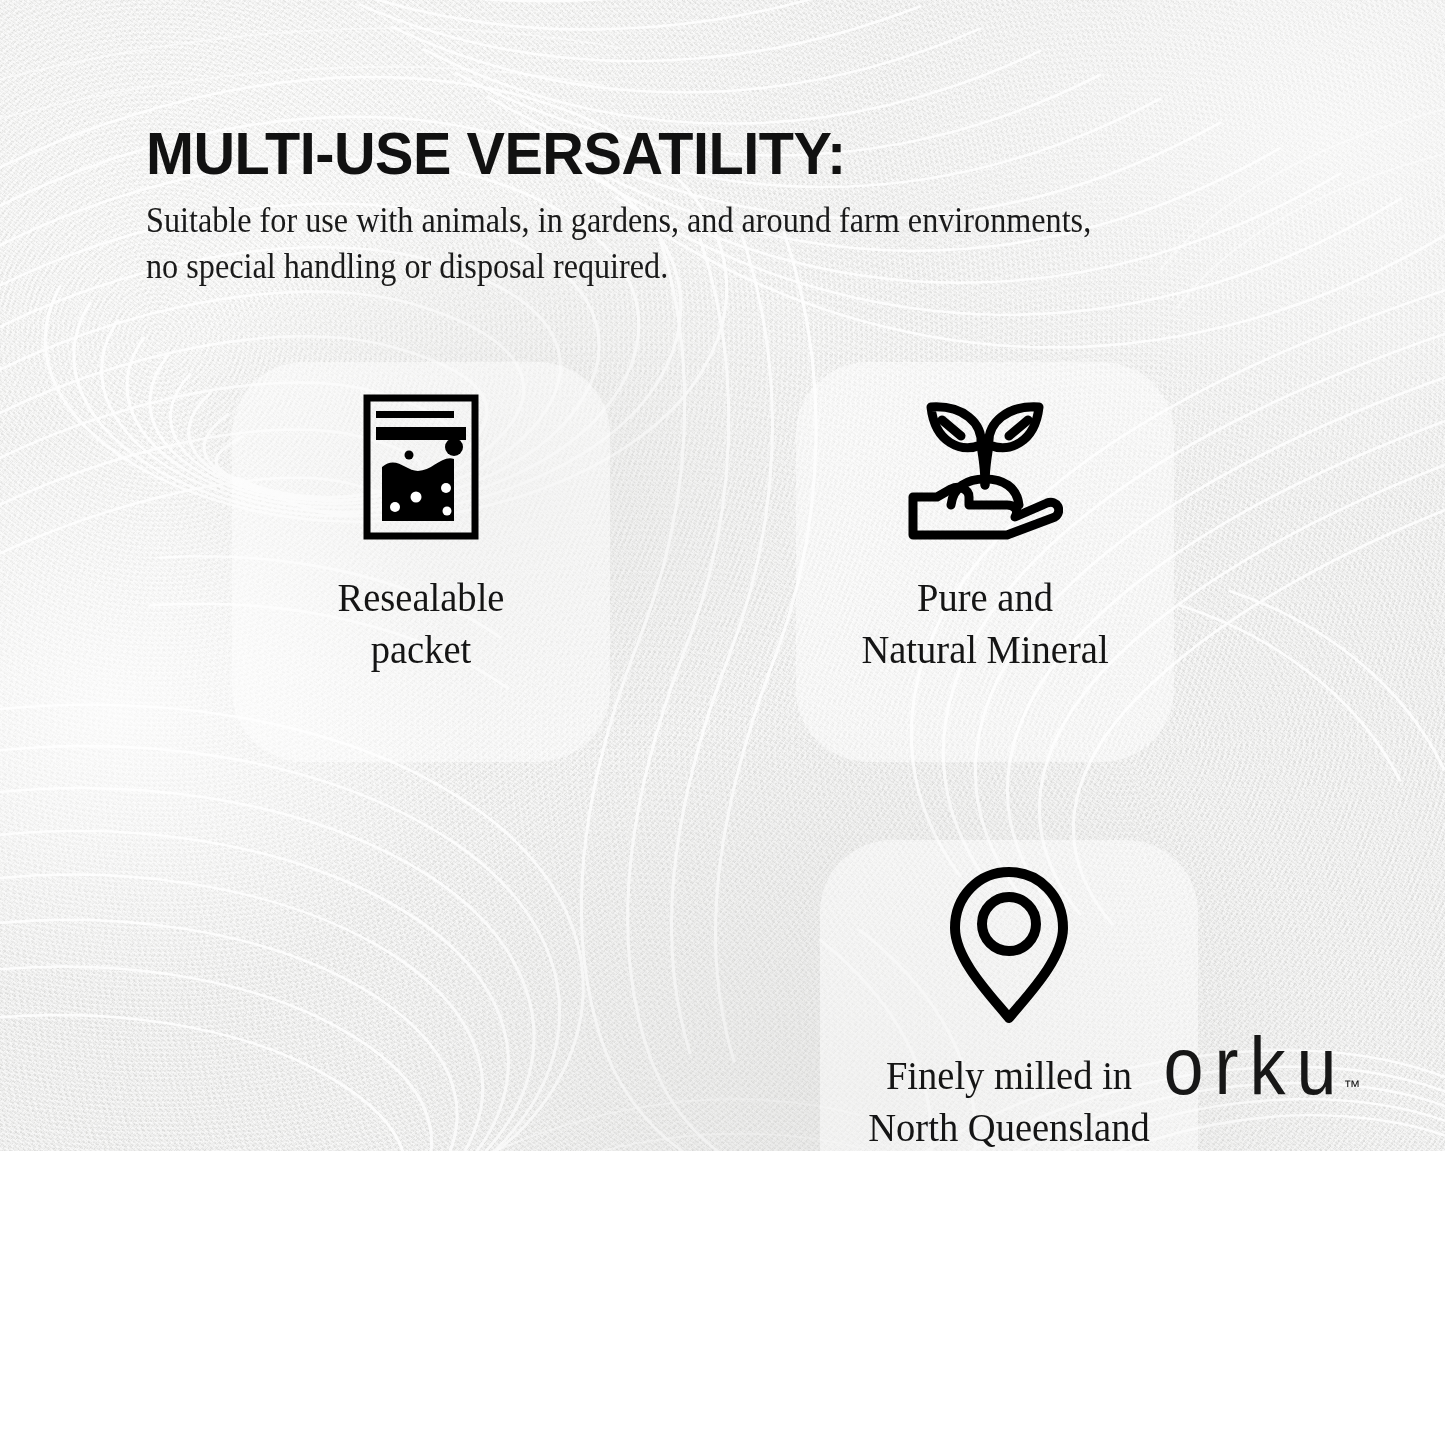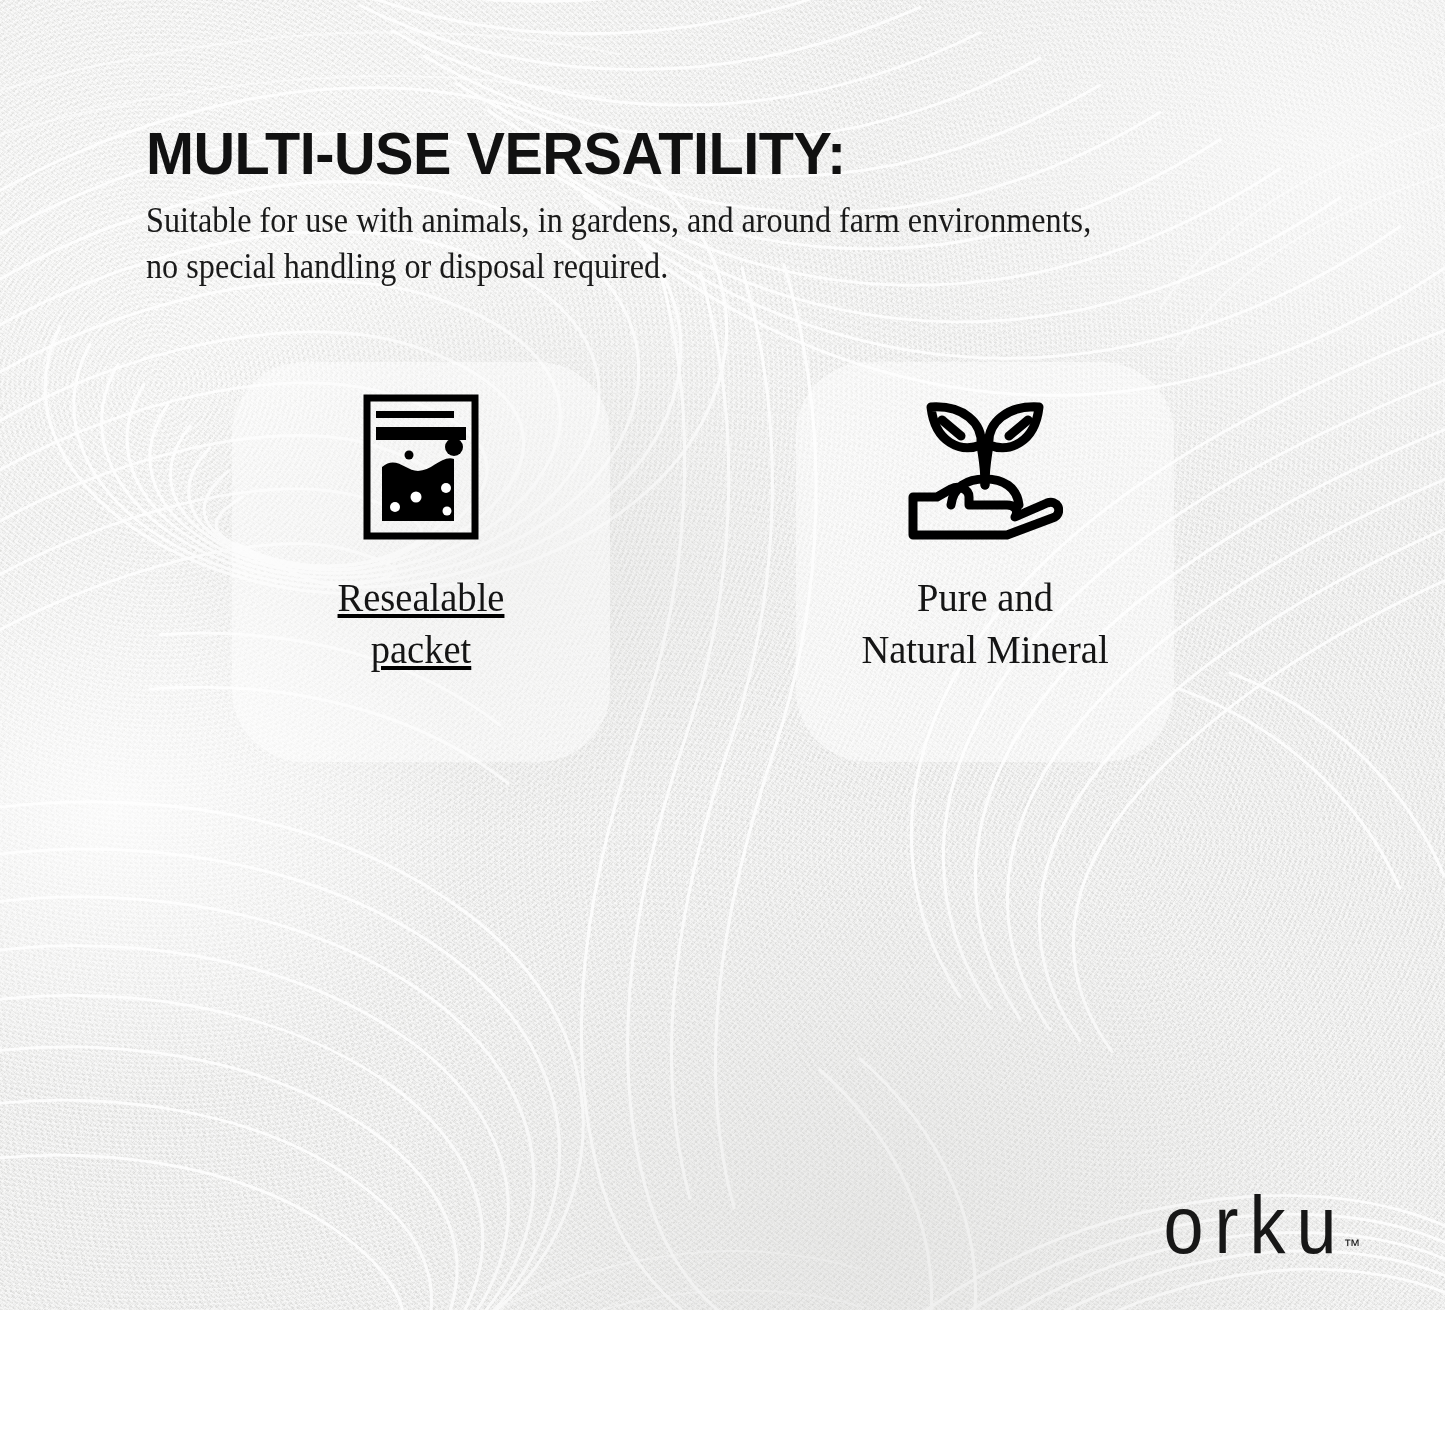--- a/index.html
+++ b/index.html
@@ -5,21 +5,21 @@
 <style>
   html, body {
     margin: 0;
     padding: 0;
     background: #ffffff;
   }
 
   #page {
     position: relative;
     width: 1445px;
-    height: 1310px;
+    height: 1151px;
     overflow: hidden;
     background: #ec4899;
     font-family: "Liberation Serif", "DejaVu Serif", serif;
   }
 
   
   .bg-base {
     position: absolute;
     inset: 0;
     background:
@@ -115,21 +115,21 @@
   .card {
     position: absolute;
     width: 378px;
     height: 400px;
     border-radius: 72px;
     background: rgba(255,255,255,0.46);
     display: flex;
     flex-direction: column;
     align-items: center;
   }
-  .card.c0 { left: 0px;   top: 0px; text-decoration: underline; }
+  .card.c0 { left: 0px;   top: 0px; }
   .card.c1 { left: 564px; top: 0px; }
   .card.c2 { left: 0px;   top: 478px; height: 418px; }
   .card.c3 { left: 588px; top: 478px; height: 418px; }
 
   .icon-wrap {
     height: 210px;
     display: flex;
     align-items: center;
     justify-content: center;
     width: 100%;
@@ -313,20 +313,34 @@
             </g>
           </svg>
         </div>
         <div class="card-label">
           <span class="line">Pure and</span>
           <span class="line">Natural Mineral</span>
         </div>
       </div>
 
 
+      <div class="card c3">
+        <div class="icon-wrap">
+          <svg width="124" height="162" viewBox="0 0 124 162" aria-hidden="true">
+            <g fill="none" stroke="#000" stroke-width="10" stroke-linecap="round" stroke-linejoin="round">
+              <path d="M62 8 C 92 8, 116 32, 116 64 C 116 96, 78 134, 62 154 C 46 134, 8 96, 8 64 C 8 32, 32 8, 62 8 Z"></path>
+              <circle cx="62" cy="60" r="27"></circle>
+            </g>
+          </svg>
+        </div>
+        <div class="card-label">
+          <span class="line">Finely milled in</span>
+          <span class="line">North Queensland</span>
+        </div>
+      </div>
 
     </div>
 
     <div class="brand">
       <span class="brand-name">orku</span>
       <span class="brand-tm">™</span>
     </div>
 
   </div>
 </div>

